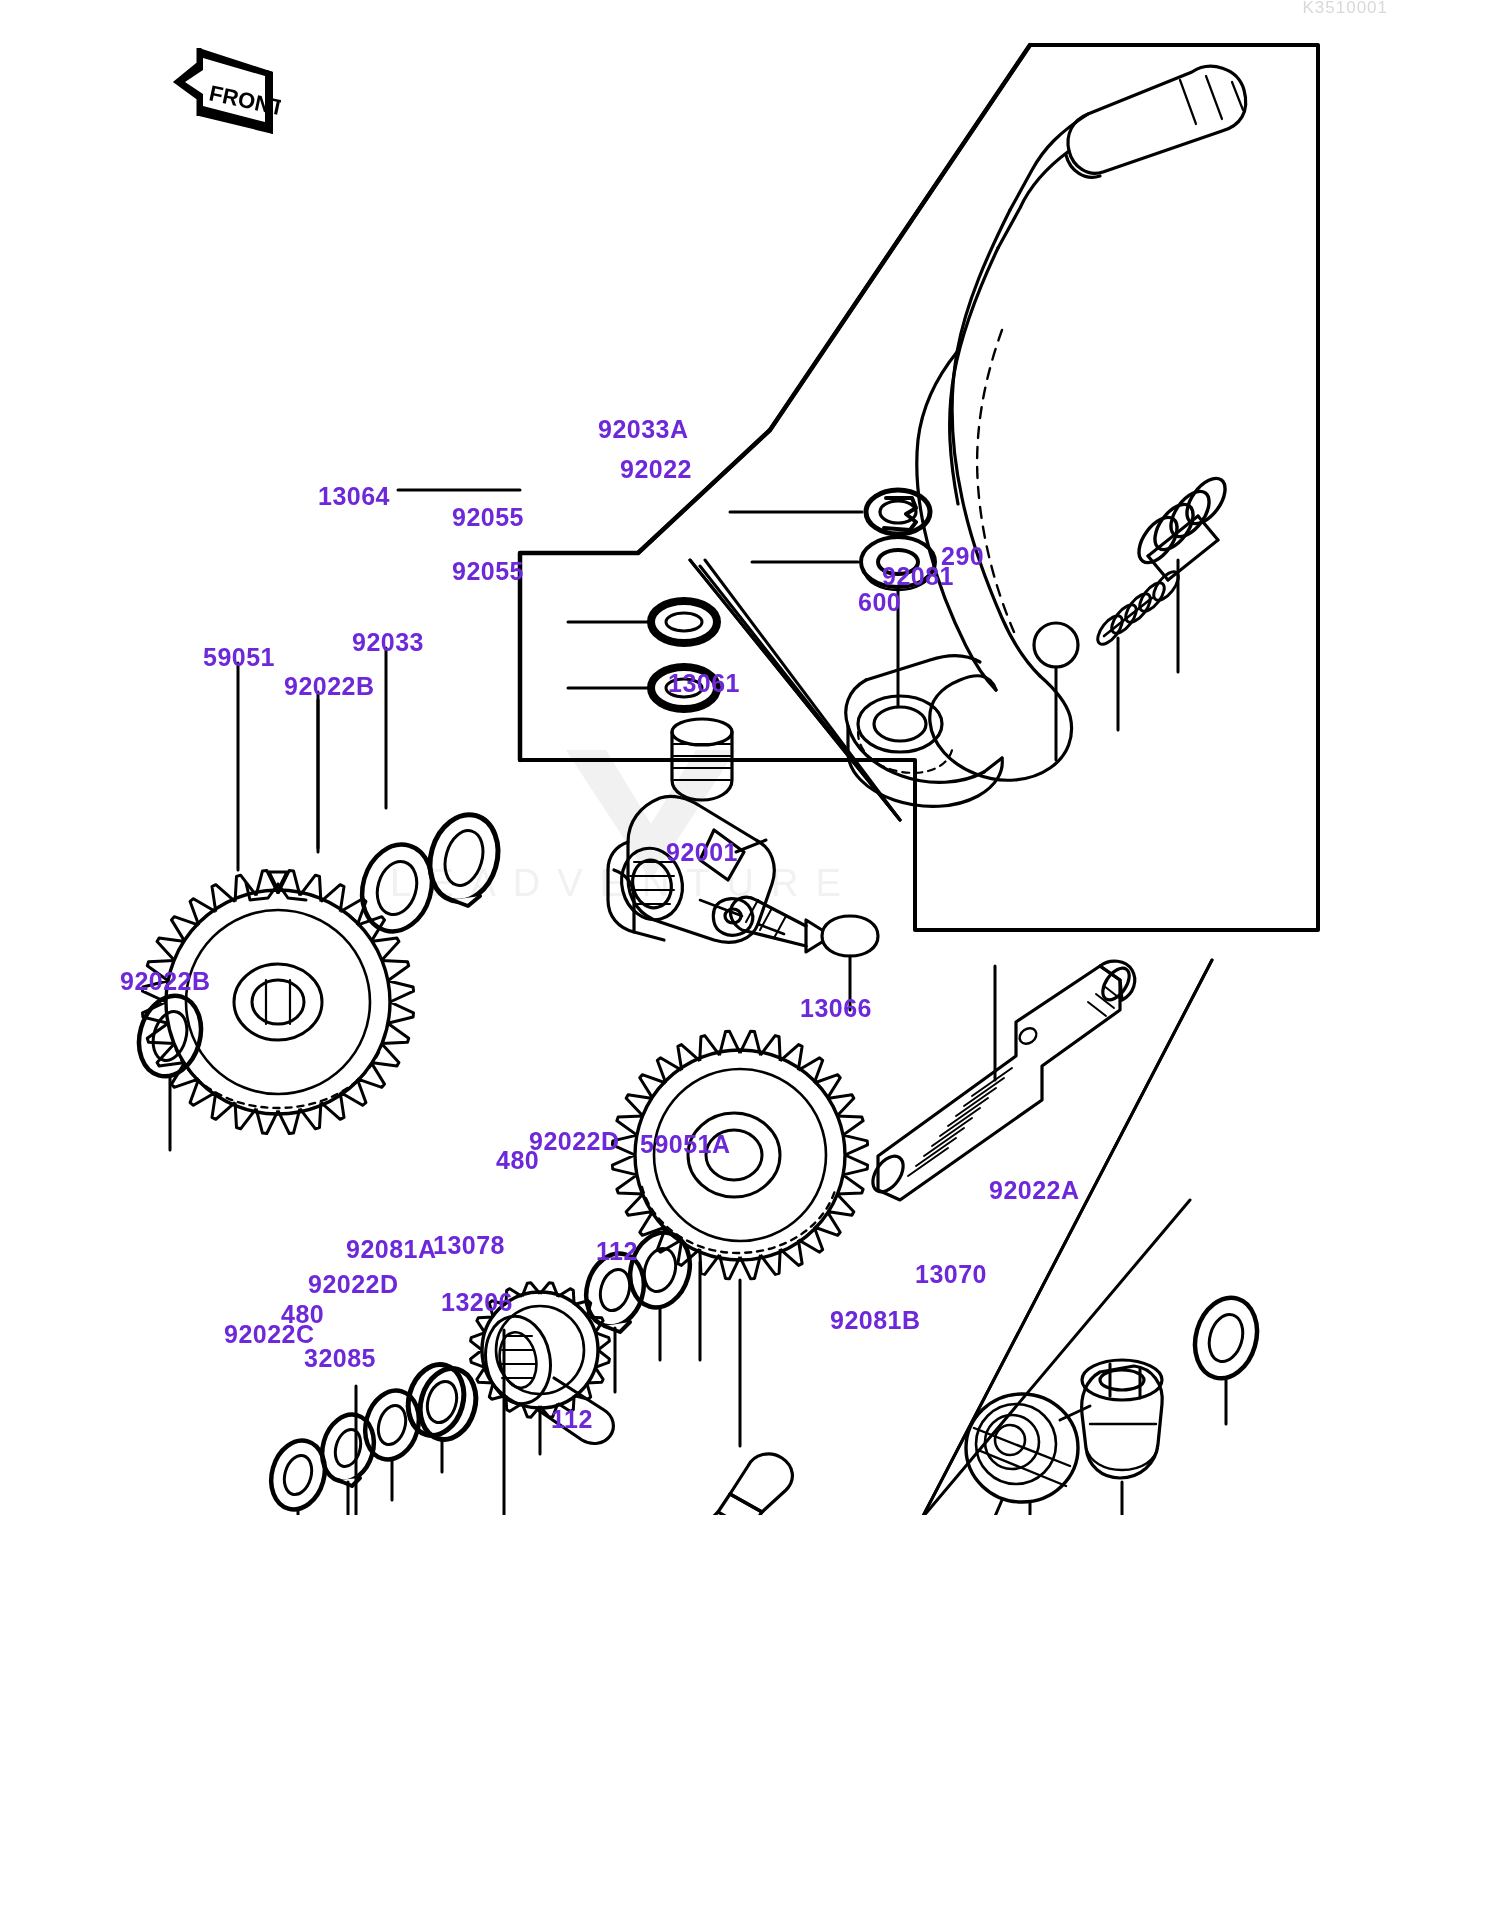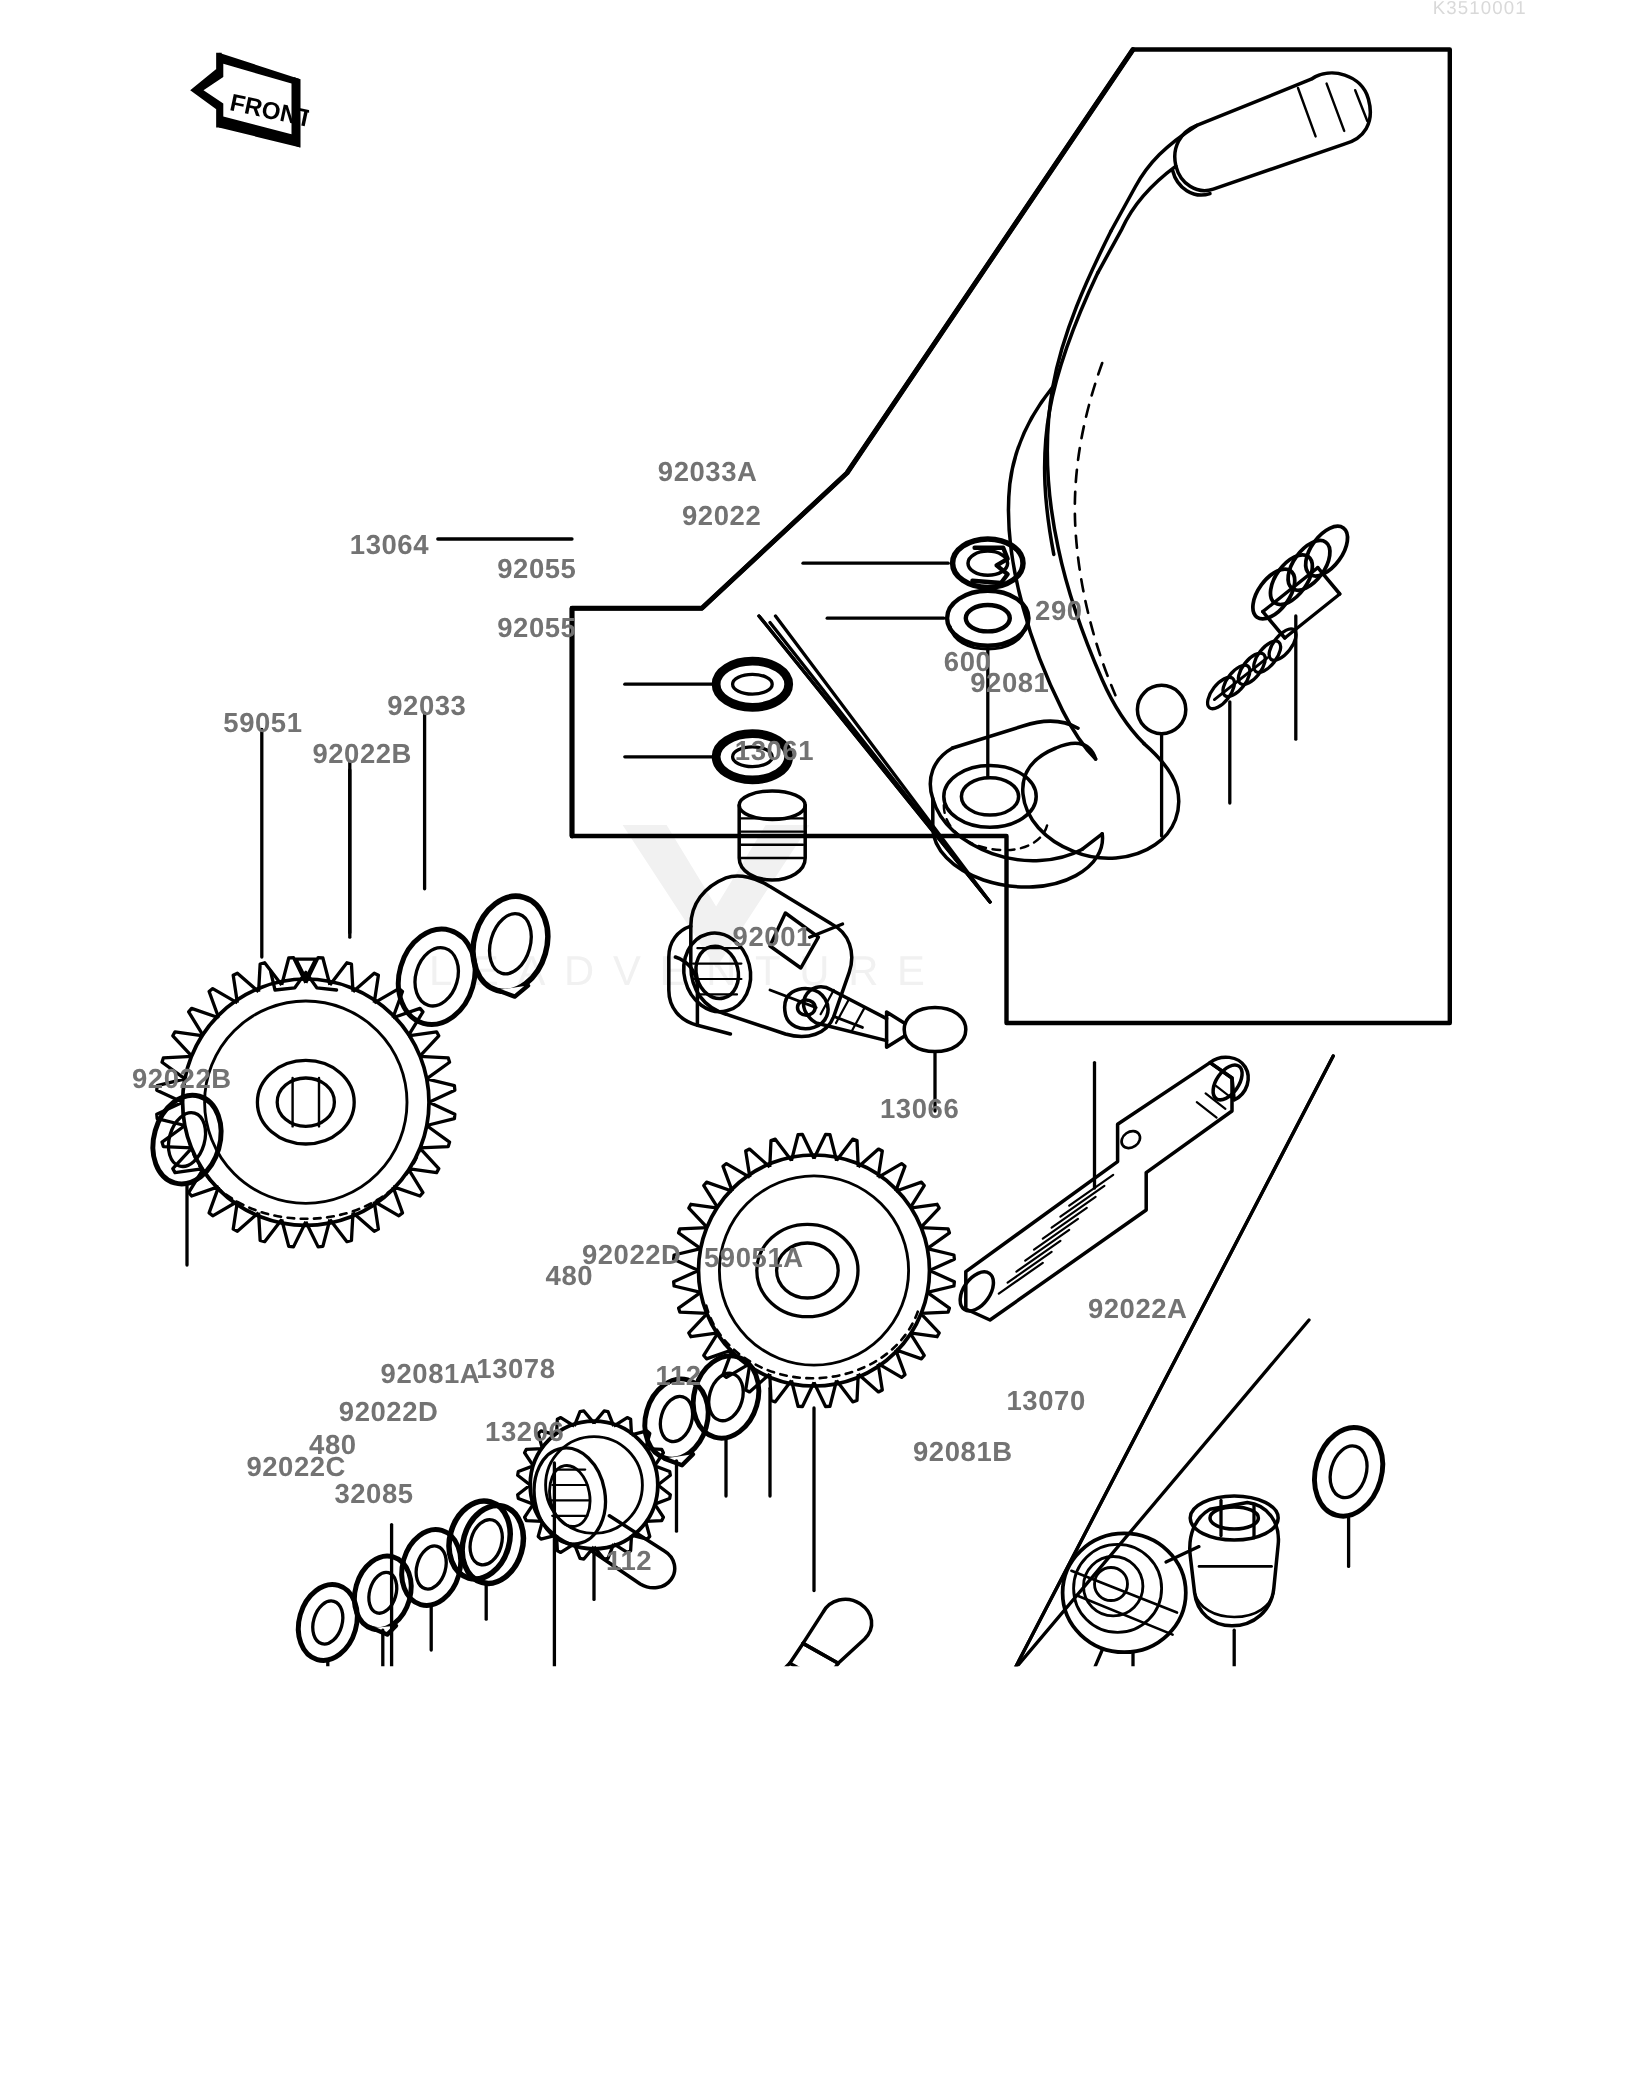--- a/index.html
+++ b/index.html
@@ -22,21 +22,21 @@
     left: 0;
     top: 0;
     width: 1500px;
     height: 1907px;
   }
   .lbl {
     position: absolute;
     font-family: "Liberation Sans", sans-serif;
     font-size: 25px;
     font-weight: 700;
-    color: #737373;
+    color: #6d28d9;
     white-space: nowrap;
     letter-spacing: 0.5px;
   }
   #footer {
     position: absolute;
     left: 0;
     right: 0;
     bottom: 16px;
     text-align: center;
     font-family: "Liberation Sans", sans-serif;
@@ -476,21 +476,21 @@
 
   <div id="callout-layer">
       <div class="lbl" style="left: 318px; top: 482px;">13064</div>
       <div class="lbl" style="left: 598px; top: 415px;">92033A</div>
       <div class="lbl" style="left: 620px; top: 455px;">92022</div>
       <div class="lbl" style="left: 452px; top: 503px;">92055</div>
       <div class="lbl" style="left: 452px; top: 557px;">92055</div>
       <div class="lbl" style="left: 668px; top: 669px;">13061</div>
       <div class="lbl" style="left: 666px; top: 838px;">92001</div>
       <div class="lbl" style="left: 858px; top: 588px;">600</div>
-      <div class="lbl" style="left: 882px; top: 562px; margin-top: 45px;">92081</div>
+      <div class="lbl" style="left: 882px; top: 562px;">92081</div>
       <div class="lbl" style="left: 941px; top: 542px;">290</div>
       <div class="lbl" style="left: 203px; top: 643px;">59051</div>
       <div class="lbl" style="left: 284px; top: 672px;">92022B</div>
       <div class="lbl" style="left: 352px; top: 628px;">92033</div>
       <div class="lbl" style="left: 120px; top: 967px;">92022B</div>
       <div class="lbl" style="left: 640px; top: 1130px;">59051A</div>
       <div class="lbl" style="left: 529px; top: 1127px;">92022D</div>
       <div class="lbl" style="left: 496px; top: 1146px;">480</div>
       <div class="lbl" style="left: 433px; top: 1231px;">13078</div>
       <div class="lbl" style="left: 346px; top: 1235px;">92081A</div>

